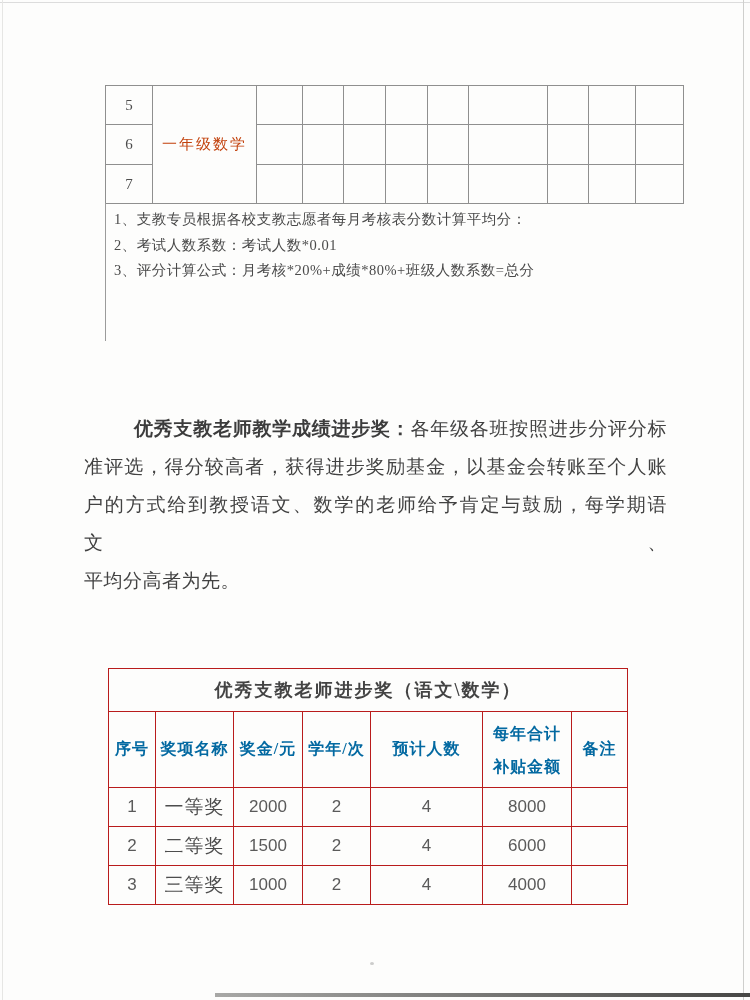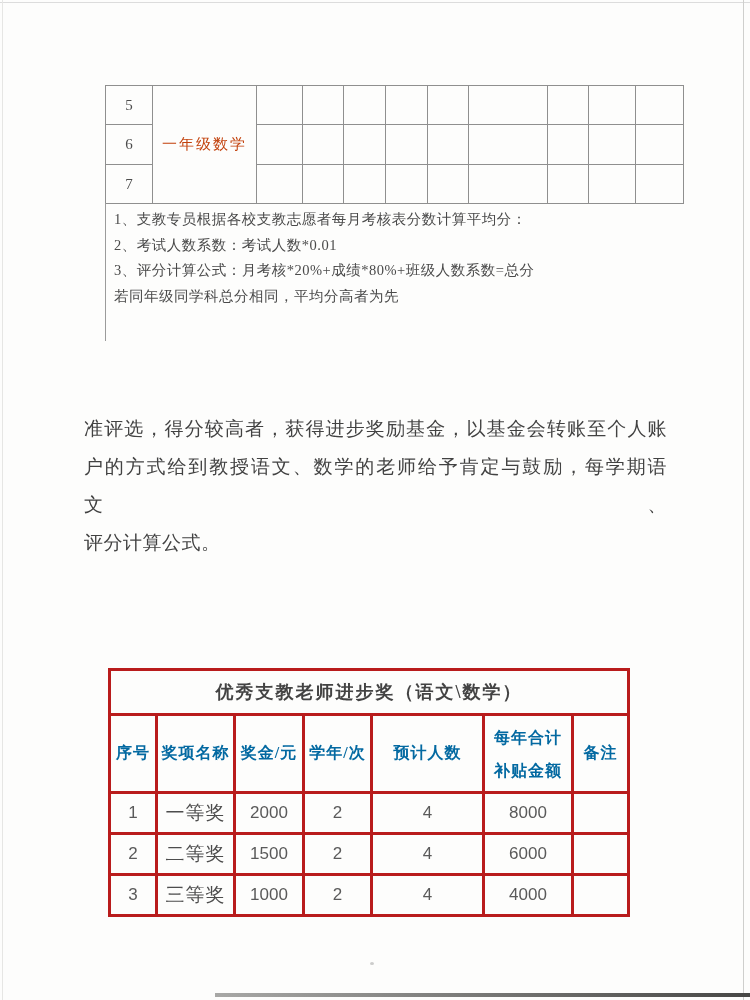--- a/index.html
+++ b/index.html
@@ -46,21 +46,21 @@
   .pline{display:block; white-space:nowrap;}
   .pline.fill{white-space:normal; text-align:justify; text-align-last:justify;}
   .pline.indent{text-indent:50px;}
   .plead{font-weight:bold; color:#3c3c3c;}
 
   
   .t-award{
     position:absolute; left:108px; top:668px;
     width:519px; table-layout:fixed;
   }
-  .t-award td{border:3px solid #b91c1c; padding:0; text-align:center; vertical-align:middle; overflow:hidden;}
+  .t-award td{border:1px solid #b91c1c; padding:0; text-align:center; vertical-align:middle; overflow:hidden;}
   .t-award .title-cell{
     font-size:18px; font-weight:bold; letter-spacing:2px; color:#434343; height:42px;
   }
   .t-award .head{
     font-size:16px; font-weight:600; color:#0369a1; letter-spacing:1px; height:75px;
   }
   .t-award .head .h2line{line-height:33px;}
   .t-award .cn{font-size:19px; color:#4d4d4d; letter-spacing:1px;}
   .t-award .sans{
     font-family:"Liberation Sans","DejaVu Sans",sans-serif;
@@ -131,27 +131,27 @@
           <td></td>
       <td></td>
     </tr>
   </tbody>
     </table>
 
   <div class="notes">
     <div>1、支教专员根据各校支教志愿者每月考核表分数计算平均分：</div>
     <div>2、考试人数系数：考试人数*0.01</div>
     <div>3、评分计算公式：月考核*20%+成绩*80%+班级人数系数=总分</div>
-    <div>若同年级同学科总分相同，平均分高者为先</div>
   </div>
 
   <div class="para p1">
+    <span class="pline fill indent"><span class="plead">优秀支教老师教学成绩进步奖：</span><span>各年级各班按照进步分评分标</span></span>
     <span class="pline fill">准评选，得分较高者，获得进步奖励基金，以基金会转账至个人账</span>
     <span class="pline fill">户的方式给到教授语文、数学的老师给予肯定与鼓励，每学期语文、</span>
-    <span class="pline">评分计算公式。</span>
+    <span class="pline">平均分高者为先。</span>
   </div>
 
   <div class="para p2">
   </div>
 
   <table class="t-award">
     <colgroup>
       <col style="width:47px">
         <col style="width:78px">
         <col style="width:69px">

